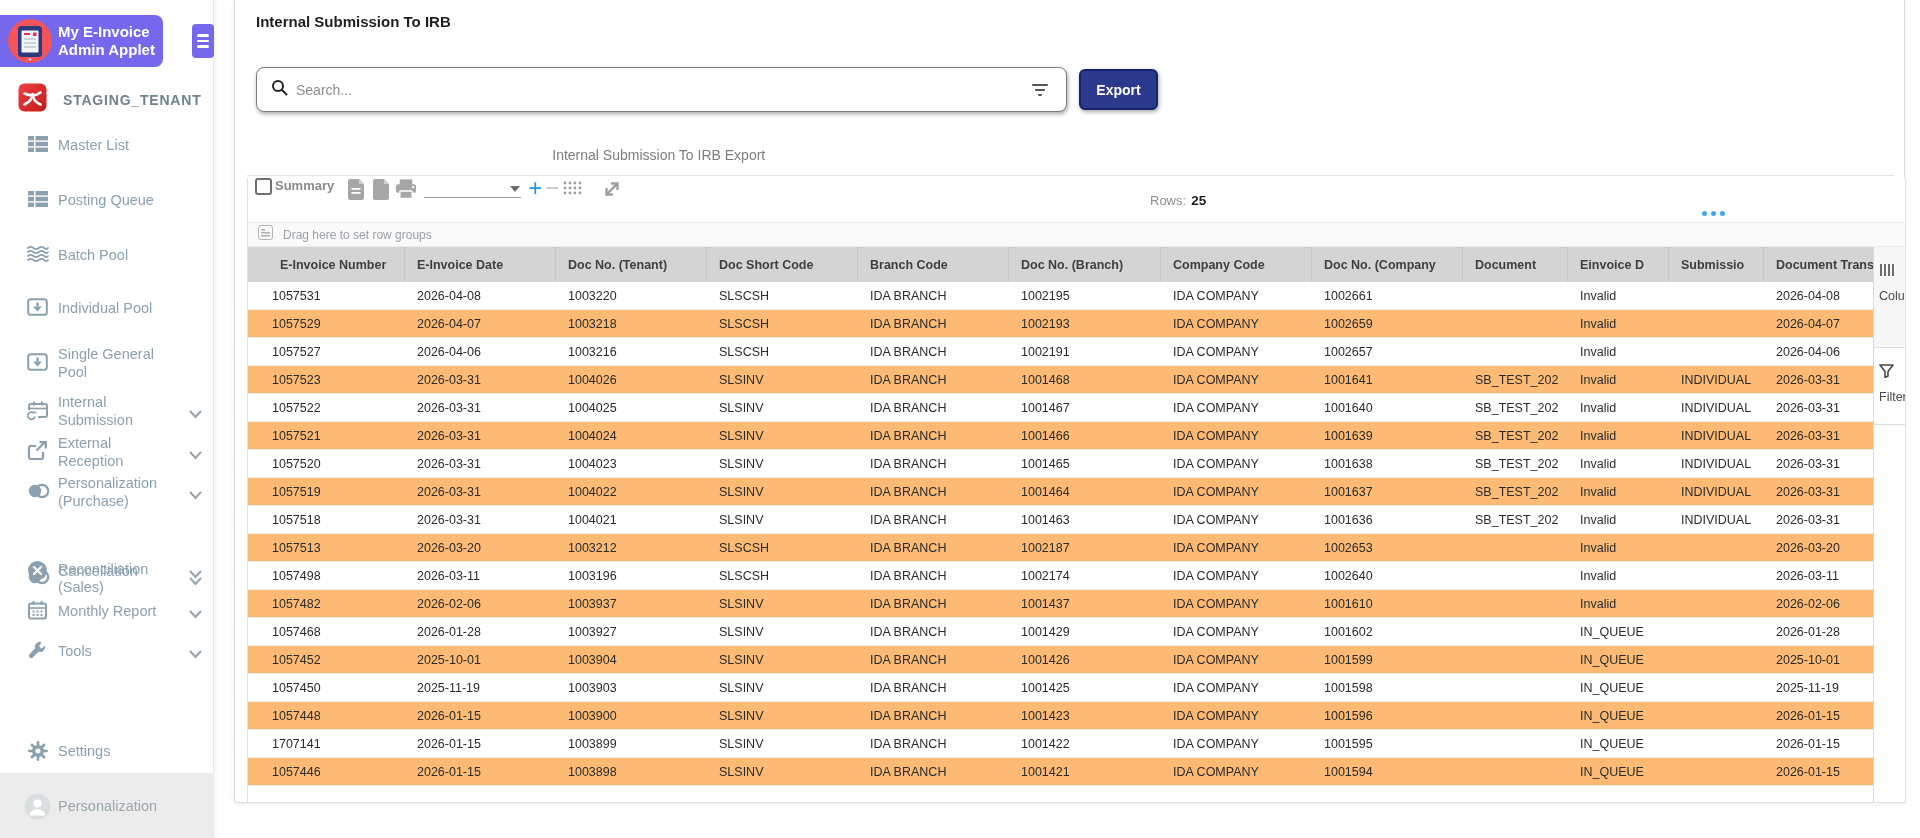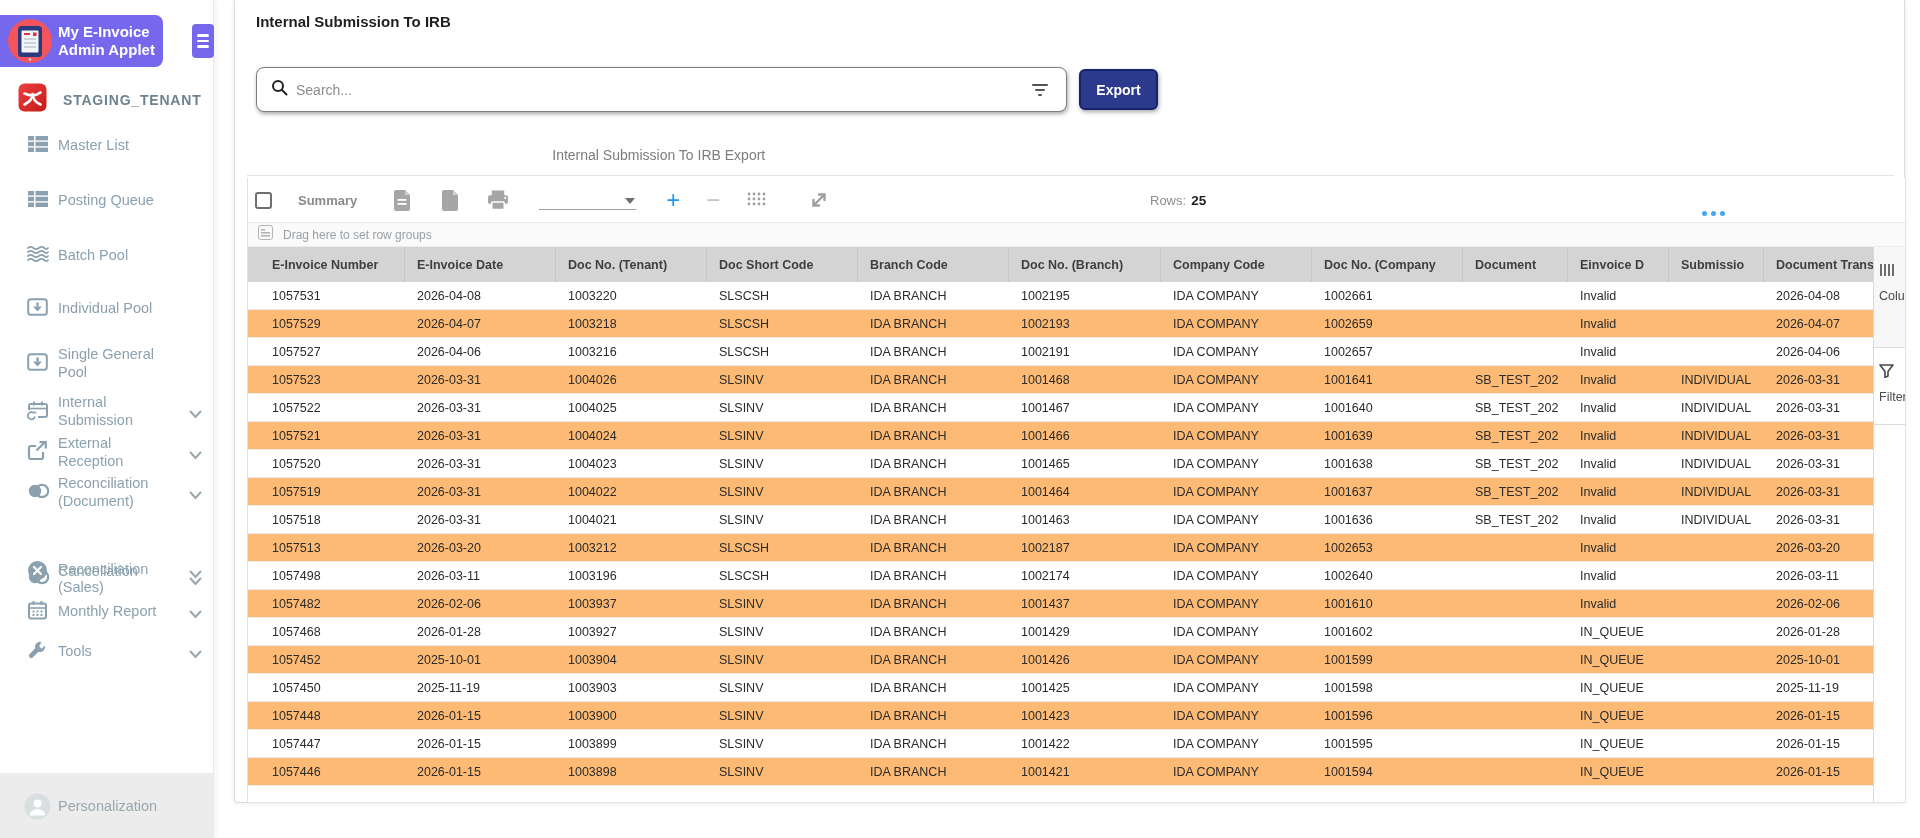--- a/index.html
+++ b/index.html
@@ -49,21 +49,21 @@
   .tabbar { position:absolute; left:12px; top:135px; width:1647px; height:41px;
     display:flex; border-bottom:1px solid #e4e4e4; }
   .tab { width:50%; display:flex; align-items:center; justify-content:center;
     font-size:14px; color:#7d7d7d; cursor:pointer; position:relative; }
   .tab.active::after { content:""; position:absolute; left:0; right:0; bottom:-2px; height:3px;
     background:linear-gradient(90deg,#1e88e5,#8a63f0); }
   
   .grid-wrap { position:absolute; left:12px; top:178px; width:1659px; height:625px;
     border:1px solid #e2e2e2; border-top:none; background:#fff; overflow:hidden; }
   .grid-toolbar { position:relative; height:44px; background:#fff; }
-  .gt-left { position:absolute; left:7px; top:0; height:44px; display:flex; align-items:center; gap:26px; }
+  .gt-left { position:absolute; left:7px; top:0; height:44px; display:flex; align-items:flex-start; gap:3px; }
   .checkbox { width:17px; height:17px; border:2px solid #6f6f6f; border-radius:3px; background:#fff; cursor:pointer; }
   .summary-label { font-size:13px; font-weight:700; color:#8a8a8a; margin-right:8px; }
   .tool-icon { width:22px; height:22px; display:flex; align-items:center; justify-content:center; cursor:pointer; }
   .mini-dropdown { display:flex; align-items:flex-end; width:97px; height:20px;
     border-bottom:1px solid #9e9e9e; justify-content:flex-end; cursor:pointer; margin:0 4px; }
   .plus-glyph { color:#2196f3; font-size:24px; font-weight:400; line-height:20px; cursor:pointer; }
   .minus-glyph { color:#c2c2c2; font-size:24px; line-height:20px; cursor:pointer; }
   .rows-info { position:absolute; left:902px; top:0; height:44px; display:flex; align-items:center; font-size:13px; color:#8d8d8d; gap:5px; }
   .rows-info b { color:#1f1f1f; font-size:13.5px; }
   .pagination { position:absolute; right:50px; top:0; height:38px; display:flex; align-items:center; gap:12px; }
@@ -74,21 +74,21 @@
   .more-dots { position:absolute; left:1454px; top:33px; display:flex; gap:4px; cursor:pointer; }
   .more-dots i { width:5px; height:5px; border-radius:50%; background:#42a5f5; display:block; }
   
   .drag-bar { height:25px; background:#fafafa; border-top:1px solid #ececec; border-bottom:1px solid #ececec;
     display:flex; align-items:center; gap:10px; padding-left:10px; }
   .drag-hint { font-size:12px; color:#9aa0a6; }
   
   .grid-header { height:35px; background:#d4d4d4; display:flex; width:1627px; }
   .hcell { display:flex; align-items:center; font-size:12.5px; font-weight:700; color:#3f3f3f;
     padding-left:12px; border-right:1px solid #c6c6c6; overflow:hidden; white-space:nowrap; flex:none; cursor:pointer; }
-  .hcell:first-child { padding-left:24px; }
+  .hcell:first-child { padding-left:32px; }
   .grid-rows { width:1627px; }
   .grow { display:flex; height:28px; border-bottom:1px solid #e9e9e9; background:#fff; cursor:pointer; }
   .grow.alt { background:#fdba74; }
   .gcell { display:flex; align-items:center; font-size:12.5px; color:#2b2b2b;
     padding-left:12px; overflow:hidden; white-space:nowrap; flex:none; }
   .gcell:first-child { padding-left:24px; }
   
   .side-strip { position:absolute; right:0; top:69px; bottom:0; width:32px;
     border-left:1px solid #d9d9d9; background:#fff; }
   .strip-btn { width:100%; display:flex; flex-direction:column; align-items:flex-start;
@@ -223,21 +223,21 @@
         <span class="s-chevron"><svg width="13" height="9" viewBox="0 0 13 9">
             <path d="M1.5 1.5 L6.5 7 L11.5 1.5" fill="none" stroke="#9aa6ad" stroke-width="2" stroke-linecap="round"></path>
           </svg></span>
       </div>
       <div class="side-item" style="top: 472px;">
         <span class="s-icon"><svg width="24" height="20" viewBox="0 0 24 20">
             <circle cx="8" cy="10" r="6.2" fill="#8ba1af"></circle>
             <circle cx="15" cy="10" r="6.2" fill="none" stroke="#8ba1af" stroke-width="2.2"></circle>
             <circle cx="11.5" cy="10" r="4" fill="#fff" opacity="0.0"></circle>
           </svg></span>
-        <span class="s-label">Reconciliation (Document)</span>
+        <span class="s-label">Personalization (Purchase)</span>
         <span class="s-chevron"><svg width="13" height="9" viewBox="0 0 13 9">
             <path d="M1.5 1.5 L6.5 7 L11.5 1.5" fill="none" stroke="#9aa6ad" stroke-width="2" stroke-linecap="round"></path>
           </svg></span>
       </div>
       <div class="side-item" style="top: 511px; margin-top: 47px;">
         <span class="s-icon"><svg width="24" height="20" viewBox="0 0 24 20">
             <circle cx="8" cy="10" r="6.2" fill="#8ba1af"></circle>
             <circle cx="15" cy="10" r="6.2" fill="none" stroke="#8ba1af" stroke-width="2.2"></circle>
             <circle cx="11.5" cy="10" r="4" fill="#fff" opacity="0.0"></circle>
           </svg></span>
@@ -281,20 +281,35 @@
         <span class="s-icon"><svg width="21" height="21" viewBox="0 0 21 21">
             <path d="M14.5 2 a5 5 0 0 0 -6.3 6.3 L2.6 13.9 a2.4 2.4 0 0 0 3.4 3.4 l5.6 -5.6 a5 5 0 0 0 6.3 -6.3 L14.6 8.7 12.2 6.3 z" fill="#8ba1af"></path>
           </svg></span>
         <span class="s-label">Tools</span>
         <span class="s-chevron"><svg width="13" height="9" viewBox="0 0 13 9">
             <path d="M1.5 1.5 L6.5 7 L11.5 1.5" fill="none" stroke="#9aa6ad" stroke-width="2" stroke-linecap="round"></path>
           </svg></span>
       </div>
     </div>
 
+  <div class="side-footer-item" style="top:731px; height:40px;">
+    <span class="s-icon" style="position:absolute;left:27px;width:22px;height:22px;">
+      <svg width="22" height="22" viewBox="0 0 20 20">
+          <g fill="#8ba1af">
+        <rect x="8.8" y="1" width="2.4" height="18" rx="1"></rect>
+        <rect x="8.8" y="1" width="2.4" height="18" rx="1" transform="rotate(45 10 10)"></rect>
+        <rect x="8.8" y="1" width="2.4" height="18" rx="1" transform="rotate(90 10 10)"></rect>
+        <rect x="8.8" y="1" width="2.4" height="18" rx="1" transform="rotate(135 10 10)"></rect>
+        <circle cx="10" cy="10" r="5.5"></circle>
+          </g>
+        <circle cx="10" cy="10" r="2.3" fill="#fff"></circle>
+      </svg>
+    </span>
+    <span class="s-label" style="position:absolute;left:58px;font-size:14.5px;color:#8ba1af;">Settings</span>
+  </div>
 
   <div class="side-footer-item personalization-row" style="top:773px; height:65px;">
     <span class="s-icon" style="position:absolute;left:24px;width:26px;height:26px;">
       <svg width="27" height="27" viewBox="0 0 27 27">
         <circle cx="13.5" cy="13.5" r="13" fill="#d9dee1"></circle>
         <circle cx="13.5" cy="10.5" r="4" fill="#fff"></circle>
         <path d="M5.5 22.5 a8 6.5 0 0 1 16 0 z" fill="#fff"></path>
       </svg>
     </span>
     <span class="s-label" style="position:absolute;left:58px;font-size:14.5px;color:#9aa6ad;">Personalization</span>
@@ -643,21 +658,21 @@
           <span class="gcell" style="width: 151px;">IDA BRANCH</span>
           <span class="gcell" style="width: 152px;">1001423</span>
           <span class="gcell" style="width: 151px;">IDA COMPANY</span>
           <span class="gcell" style="width: 151px;">1001596</span>
           <span class="gcell" style="width: 105px;"></span>
           <span class="gcell" style="width: 101px;">IN_QUEUE</span>
           <span class="gcell" style="width: 95px;"></span>
           <span class="gcell" style="width: 111px;">2026-01-15</span>
         </div>
         <div class="grow">
-          <span class="gcell" style="width: 157px;">1057447</span>
+          <span class="gcell" style="width: 157px;">1707141</span>
           <span class="gcell" style="width: 151px;">2026-01-15</span>
           <span class="gcell" style="width: 151px;">1003899</span>
           <span class="gcell" style="width: 151px;">SLSINV</span>
           <span class="gcell" style="width: 151px;">IDA BRANCH</span>
           <span class="gcell" style="width: 152px;">1001422</span>
           <span class="gcell" style="width: 151px;">IDA COMPANY</span>
           <span class="gcell" style="width: 151px;">1001595</span>
           <span class="gcell" style="width: 105px;"></span>
           <span class="gcell" style="width: 101px;">IN_QUEUE</span>
           <span class="gcell" style="width: 95px;"></span>

